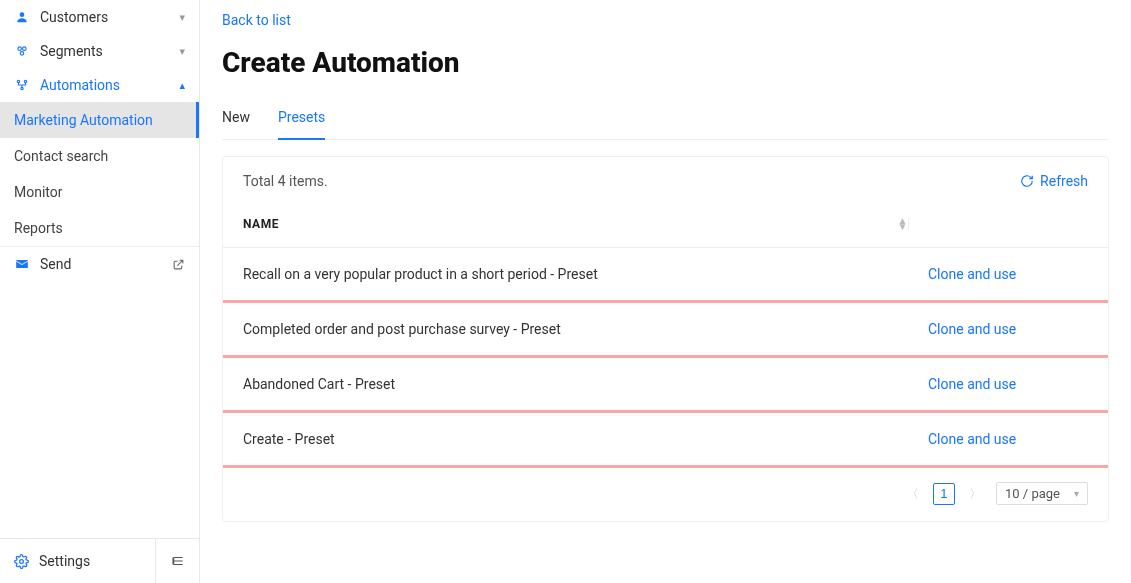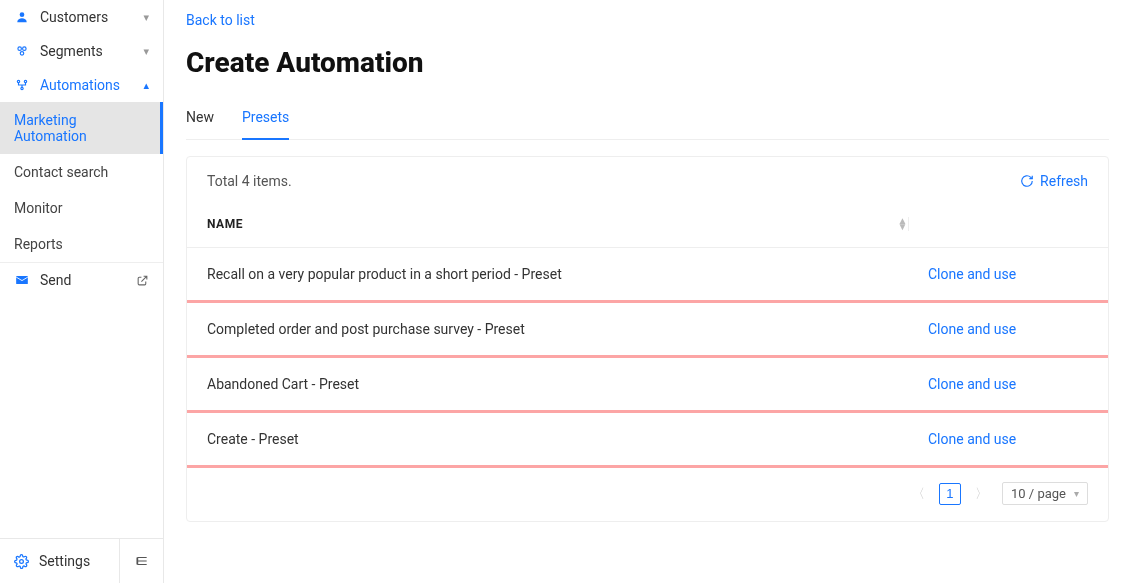--- a/index.html
+++ b/index.html
@@ -11,21 +11,21 @@
       font-family: -apple-system, BlinkMacSystemFont, "Segoe UI", Roboto, "Helvetica Neue", Arial, sans-serif;
       font-size: 14px;
       color: #333;
       background: #fff;
       width: 1131px;
       height: 583px;
       overflow: hidden;
       display: flex;
     }
     .sidebar {
-      width: 164px;
+      width: 200px;
       border-right: 1px solid #e8e8e8;
       display: flex;
       flex-direction: column;
       background: #fff;
     }
     .sidebar-main {
       flex: 1;
       overflow-y: auto;
     }
     .sidebar-item {
@@ -239,21 +239,21 @@
       font-size: 13px;
       border-radius: 2px;
     }
     .page-size {
       border: 1px solid #ddd;
       border-radius: 2px;
       padding: 3px 8px;
       font-size: 13px;
       display: flex;
       align-items: center;
-      gap: 8px;
+      gap: 14px;
       cursor: pointer;
       color: #555;
     }
     svg { display: block; }
   </style>
 </head>
 <body>
 
 <div class="sidebar">
   <div class="sidebar-main">

